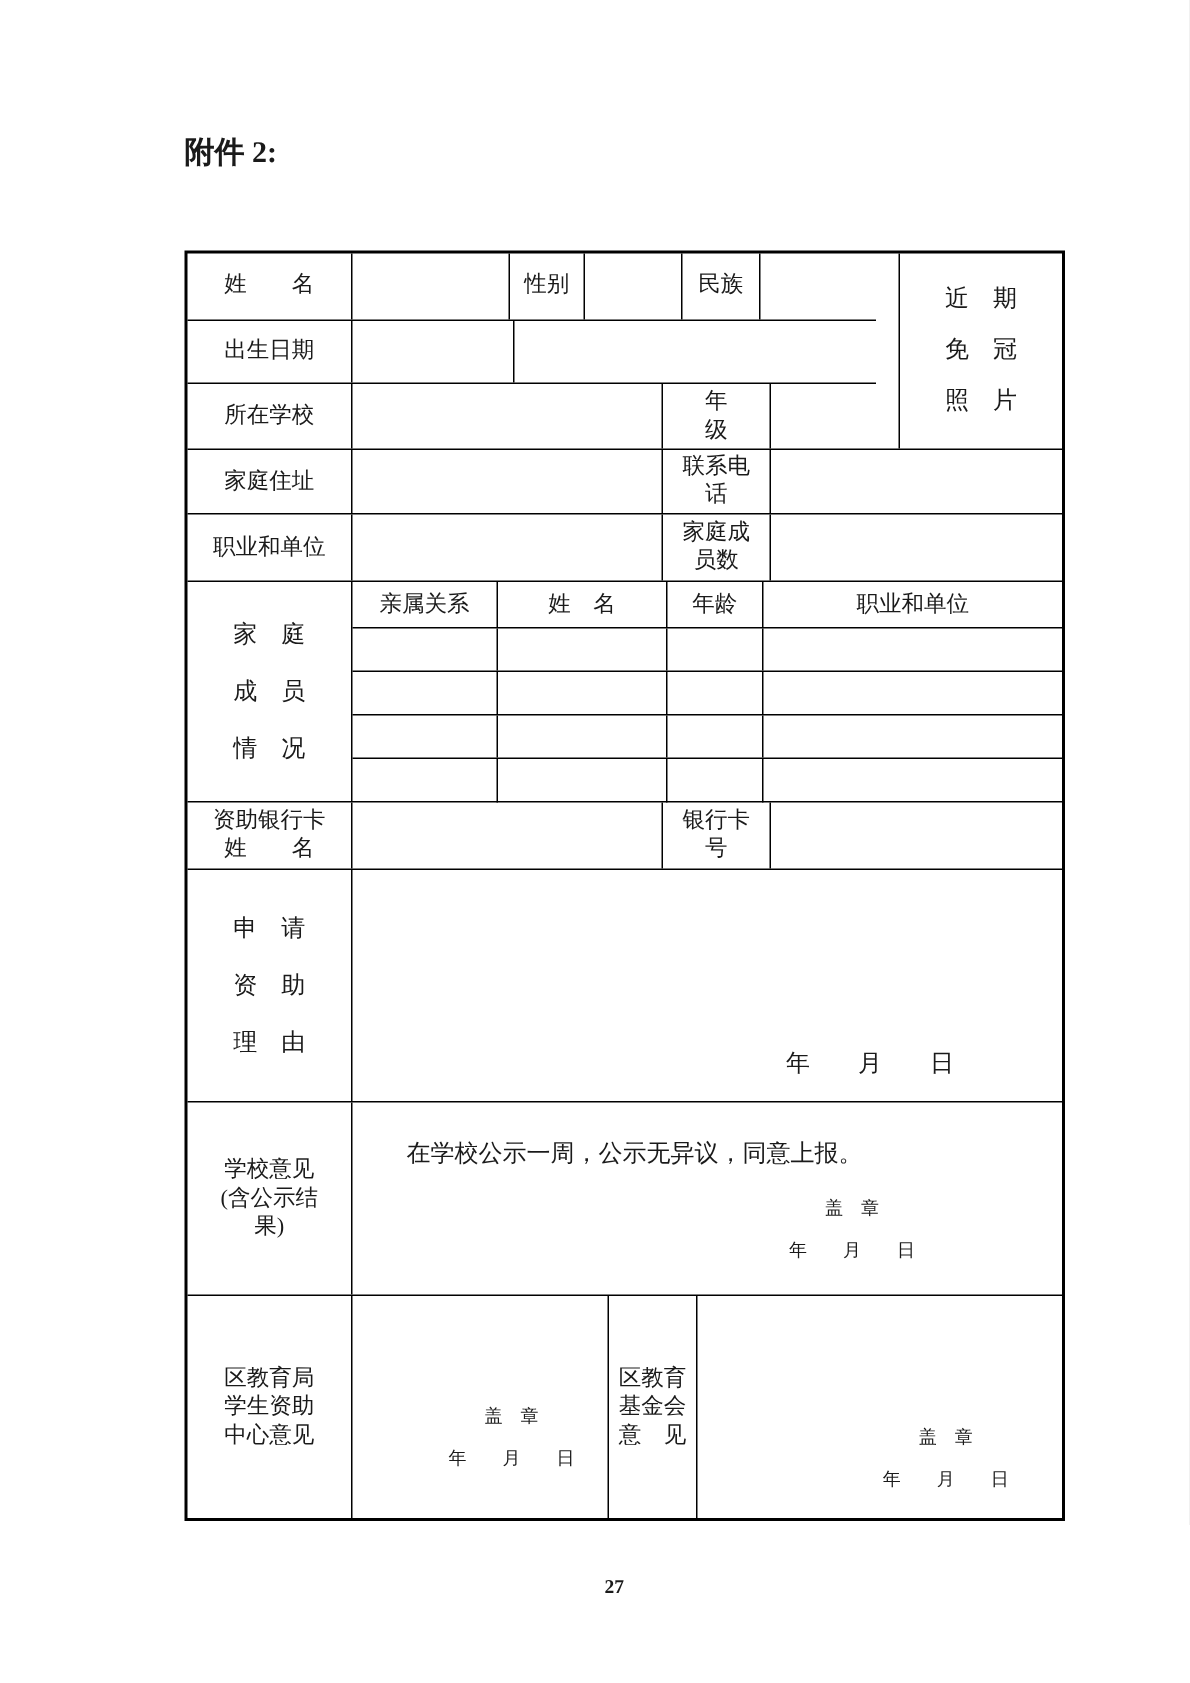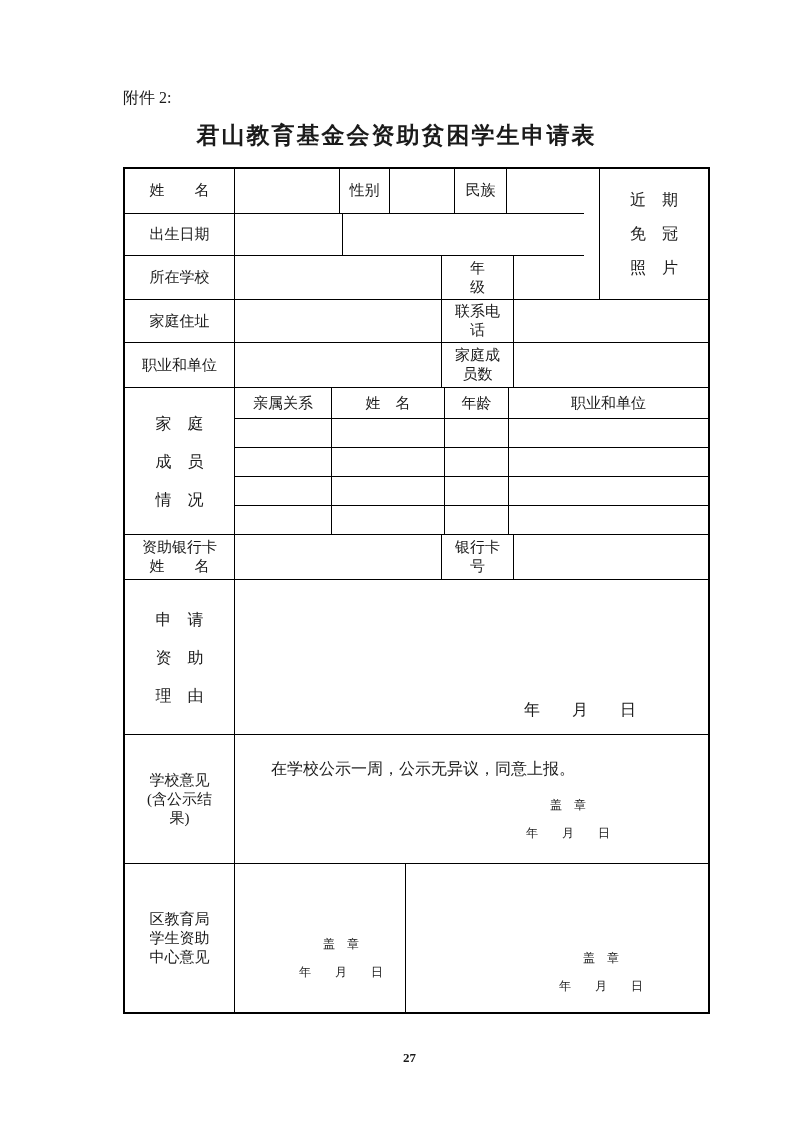--- a/index.html
+++ b/index.html
@@ -2,21 +2,21 @@
 <html><head>
 <meta charset="utf-8">
 <style>
   * { margin:0; padding:0; box-sizing:border-box; }
   html,body { background:#e8e8e8; }
   .page {
     position:relative; width:793px; height:1122px; background:#ffffff;
     margin:0 auto; font-family:"Liberation Serif","DejaVu Serif",serif; color:#1a1a1a;
     overflow:hidden;
   }
-  .attachment { position:absolute; left:123px; top:88px; font-size:16px; }
+  .attachment { position:absolute; left:123px; top:88px; font-size:20px;font-weight:bold; }
   .title {
     position:absolute; top:120px; left:0; width:100%; text-align:center;
     font-size:23px; font-weight:bold; letter-spacing:2px;
   }
   .form-table {
     position:absolute; left:123px; top:167px; width:587px;
     border:2px solid #000; background:#fff; font-size:15px;
   }
   .row { display:flex; width:100%; }
   .bb { border-bottom:1px solid #000; }
@@ -52,21 +52,20 @@
   .seal-center { left:0; right:0; bottom:26px; padding-left:42px; }
   .seal-right  { left:0; right:0; bottom:12px; padding-left:88px; }
   .page-number { position:absolute; top:1050px; left:0; width:100%; text-align:center; font-size:13px; font-weight:bold;padding-left:26px; }
 </style>
 </head>
 <body>
 
 <div class="page">
 
   <div class="attachment">附件 2:</div>
-  <div class="title">君山教育基金会资助贫困学生申请表</div>
 
   <div class="form-table">
 
     <div class="band h131 bb">
       <div class="band-left">
         <div class="row h45 bb">
           <div class="cell w110">姓　　名</div>
           <div class="cell w105"></div>
           <div class="cell w50">性别</div>
           <div class="cell w65"></div>
@@ -184,20 +183,23 @@
     <div class="row h148">
       <div class="cell w110 ml">区教育局
 学生资助
 中心意见</div>
       <div class="cell w171" style="position:relative;">
         <div class="seal-block seal-center">
           <div>盖　章</div>
           <div>年　　月　　日</div>
         </div>
       </div>
+      <div class="cell w59 ml">区教育
+基金会
+意　见</div>
       <div class="cell flex1 last" style="position:relative;">
         <div class="seal-block seal-right">
           <div>盖　章</div>
           <div>年　　月　　日</div>
         </div>
       </div>
     </div>
 
   </div>
 

